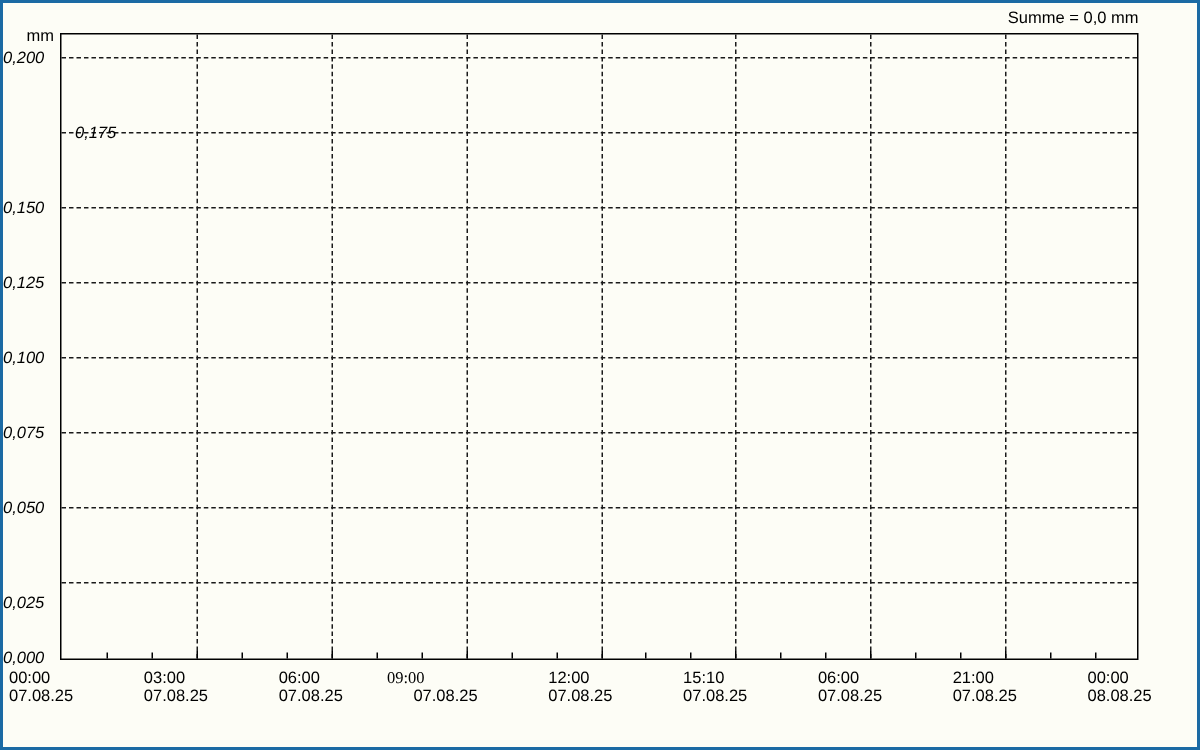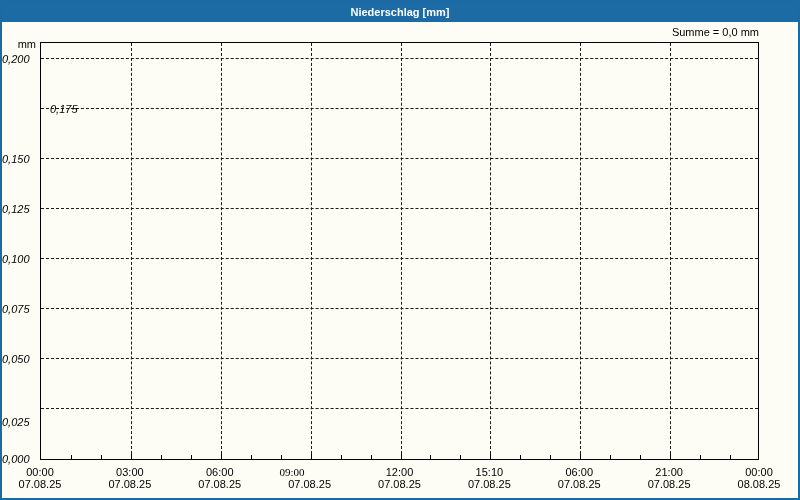--- a/index.html
+++ b/index.html
@@ -67,35 +67,31 @@
     position:absolute;
     left:0;width:34px;
     text-align:left;
     font-size:11px;
     line-height:13px;
     font-style:italic;
   }
   .x-time-label,.x-date-label{
     position:absolute;
     width:68px;
-    text-align:center;
     font-size:11px;
     line-height:12px;
     white-space:nowrap;
   }
   .x-time-label{top:444px;}
   .x-date-label{top:456px;}
 </style>
 </head>
 <body>
 
 <div class="window">
-  <div class="titlebar">
-    <span>Niederschlag [mm]</span>
-  </div>
   <div class="content">
     <div class="summe">Summe = 0,0 mm</div>
     <div class="unit-label">mm</div>
     <div class="plot" id="plot">
         <div class="y-gridline" style="bottom: 50px;"></div>
         <div class="y-gridline" style="bottom: 100px;"></div>
         <div class="y-gridline" style="bottom: 150px;"></div>
         <div class="y-gridline" style="bottom: 200px;"></div>
         <div class="y-gridline" style="bottom: 250px;"></div>
         <div class="y-gridline" style="bottom: 300px;"></div>

